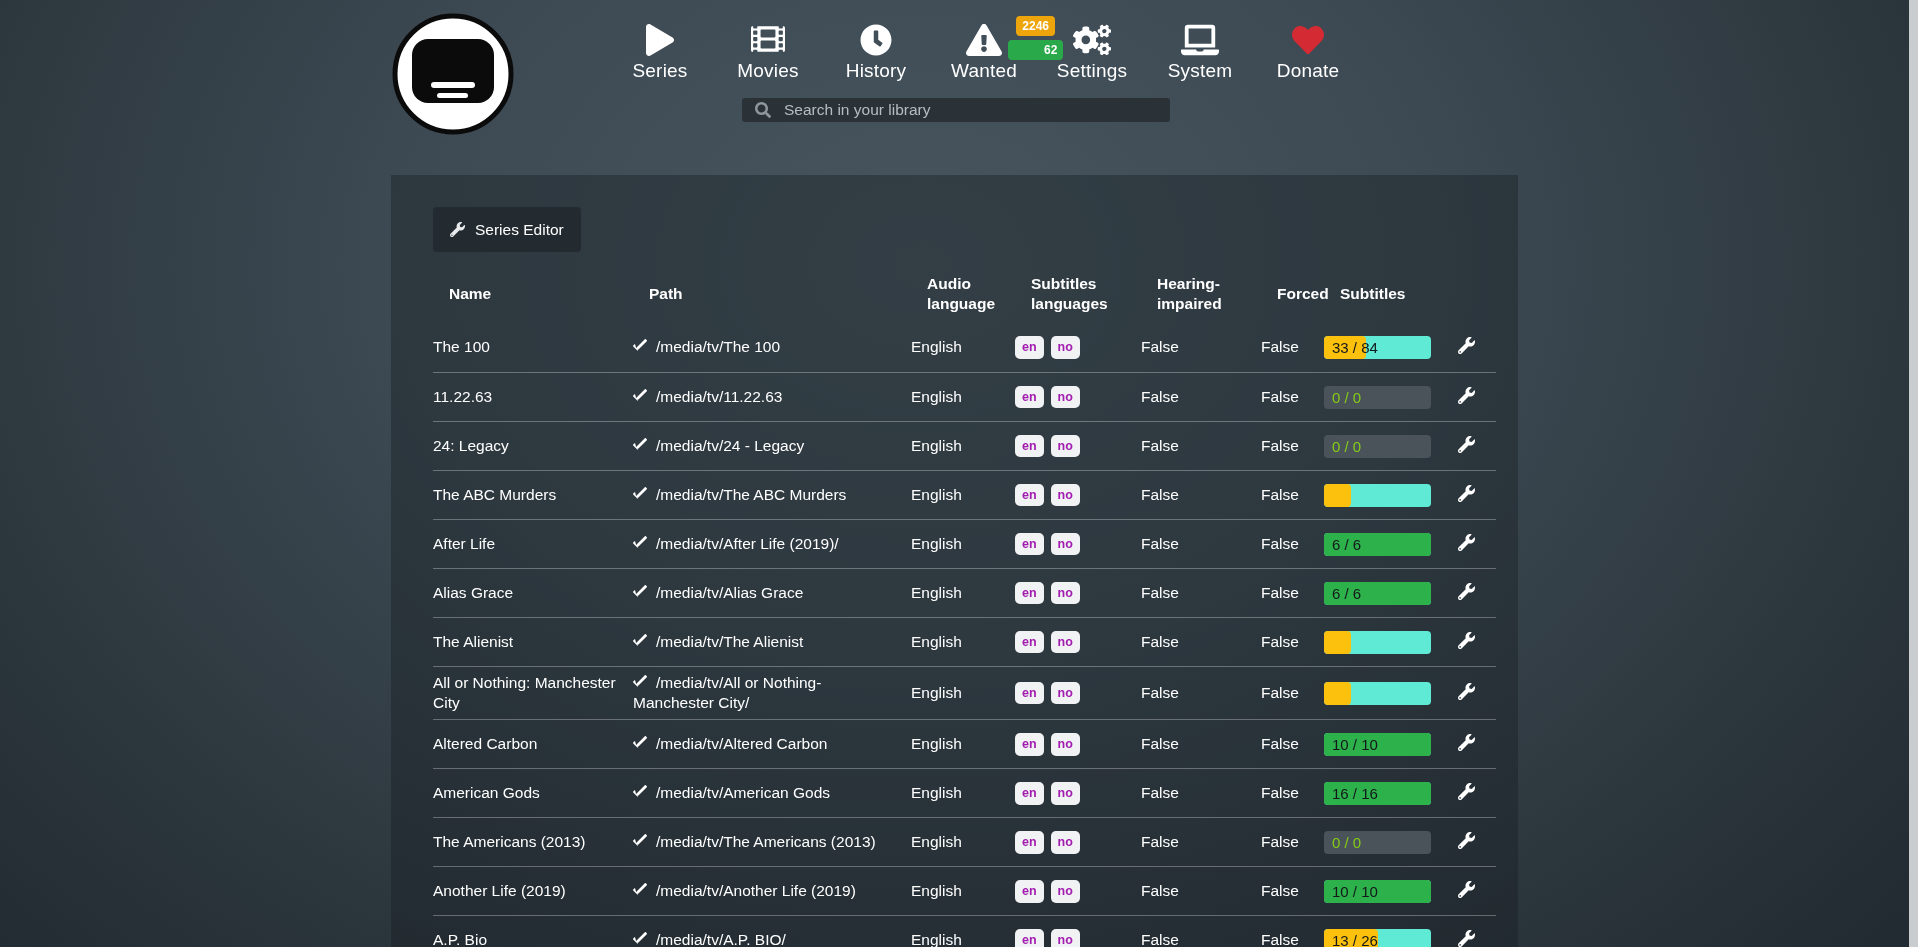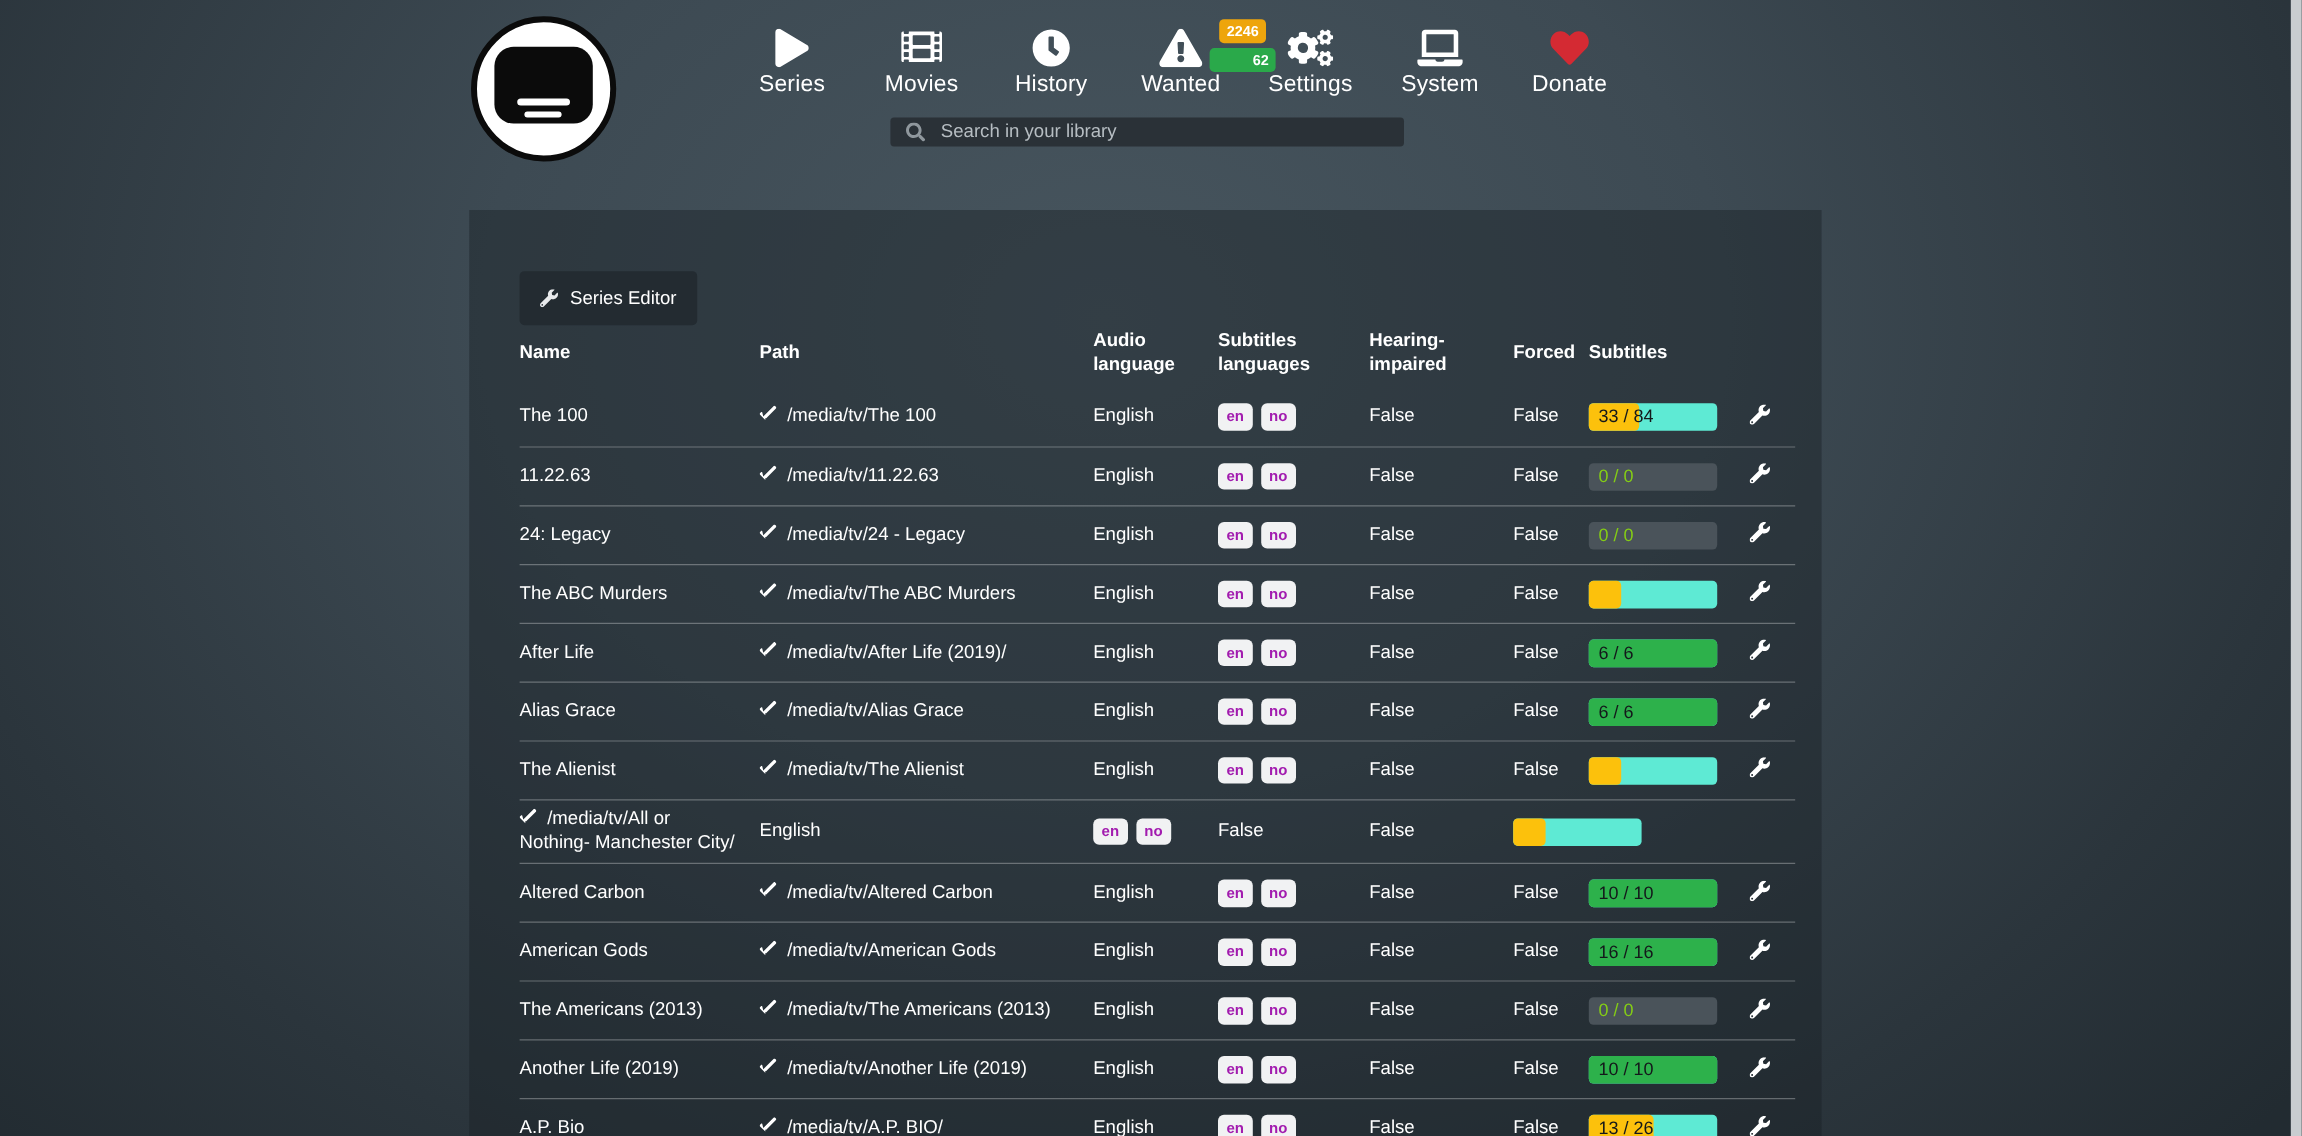--- a/index.html
+++ b/index.html
@@ -31,26 +31,26 @@
   .heart-fill{fill:var(--heart) !important;}
   
   .search{position:absolute;left:742px;top:98px;width:428px;height:24px;background:#2a3137;border-radius:3px;
     display:flex;align-items:center;padding:0 13px;}
   .search svg{fill:#8f979d;flex:0 0 auto;margin-right:11px;}
   .search input{background:transparent;border:none;outline:none;color:#dfe3e6;font-size:15.5px;width:100%;font-family:inherit;}
   .search input::placeholder{color:#b6bdc2;}
   
   .panel{position:absolute;left:391px;top:175px;width:1127px;height:772px;background:rgba(24,30,35,0.42);overflow:hidden;}
   .editor-btn{position:absolute;left:42px;top:32px;height:45px;background:#232b31;border:none;border-radius:4px;
-    color:#fff;font-size:15.5px;display:inline-flex;align-items:center;gap:10px;padding:14px 17px;cursor:pointer;font-family:inherit;margin-top:19px;}
+    color:#fff;font-size:15.5px;display:inline-flex;align-items:center;gap:10px;padding:14px 17px;cursor:pointer;font-family:inherit;}
   .editor-btn svg{fill:#e8eaec;}
   
   .table{position:absolute;left:42px;top:90px;width:1063px;}
   .thead,.row{display:grid;grid-template-columns:200px 278px 104px 126px 120px 63px 132px 40px;align-items:center;}
-  .thead{min-height:58px;font-weight:bold;font-size:15.5px;line-height:1.3;}
+  .thead{min-height:58px;font-weight:bold;font-size:15.5px;line-height:1.3;margin-left:16px;}
   .thead .hcell{padding-right:14px;}
   .row{min-height:49px;padding:6px 0;font-size:15.5px;line-height:1.3;}
   .row + .row{border-top:1px solid rgba(255,255,255,0.3);}
   .cell{padding-right:12px;}
   .c-name{cursor:pointer;}
   .c-path .check{fill:#fff;margin-right:9px;vertical-align:-1px;}
   .lang-badge{display:inline-block;background:#f1f2f3;color:#a21caf;font-size:12.5px;font-weight:bold;
     padding:5px 7px;border-radius:5px;line-height:1;margin-right:7px;}
   .bar{position:relative;width:107px;height:23px;background:#5eead4;border-radius:4px;}
   .bar.empty{background:#4a535a;}
@@ -313,20 +313,21 @@
       </div>
     </div>
     <div class="cell c-actions">
       <button class="wrench-btn"><svg width="17" height="17" viewBox="0 0 512 512">
                 <path d="M507.73 109.1c-2.24-9.03-13.54-12.09-20.12-5.51l-74.36 74.36-67.88-11.31-11.31-67.88 74.36-74.36c6.62-6.62 3.43-17.9-5.66-20.16-47.38-11.74-99.55.91-136.58 37.93-39.64 39.64-50.55 97.1-34.05 147.2L18.74 402.76c-24.99 24.99-24.99 65.51 0 90.5 24.99 24.99 65.51 24.99 90.5 0l213.21-213.21c50.12 16.71 107.47 5.68 147.37-34.22 37.07-37.07 49.7-89.32 37.91-136.73zM64 472c-13.25 0-24-10.75-24-24 0-13.26 10.75-24 24-24s24 10.74 24 24c0 13.25-10.75 24-24 24z"></path>
               </svg></button>
     </div>
   </div>
 
   <div class="row">
+    <div class="cell c-name">All or Nothing: Manchester City</div>
     <div class="cell c-path"><svg class="check" width="14" height="14" viewBox="0 0 512 512">
               <path d="M173.898 439.404l-166.4-166.4c-9.997-9.997-9.997-26.206 0-36.204l36.203-36.204c9.997-9.998 26.207-9.998 36.204 0L112 328.69 432.095 8.596c9.997-9.997 26.207-9.997 36.204 0l36.203 36.204c9.997 9.997 9.997 26.206 0 36.204l-294.4 294.4c-9.998 9.997-26.207 9.997-36.204 0z"></path>
             </svg><span class="path-text">/media/tv/All or Nothing- Manchester City/</span></div>
     <div class="cell c-audio">English</div>
     <div class="cell c-langs"><span class="lang-badge">en</span><span class="lang-badge">no</span></div>
     <div class="cell c-hi">False</div>
     <div class="cell c-forced">False</div>
     <div class="cell c-subs">
       <div class="bar warning">
         <div class="fill" style="width: 25%;"></div>

